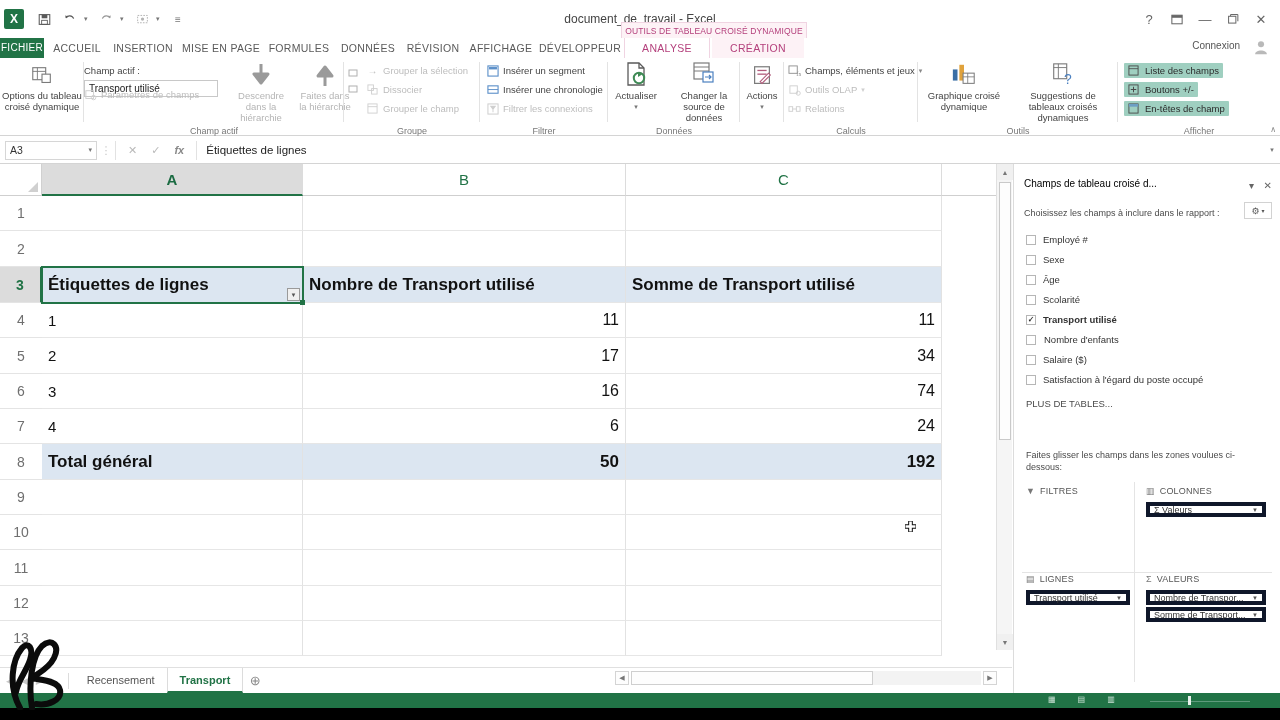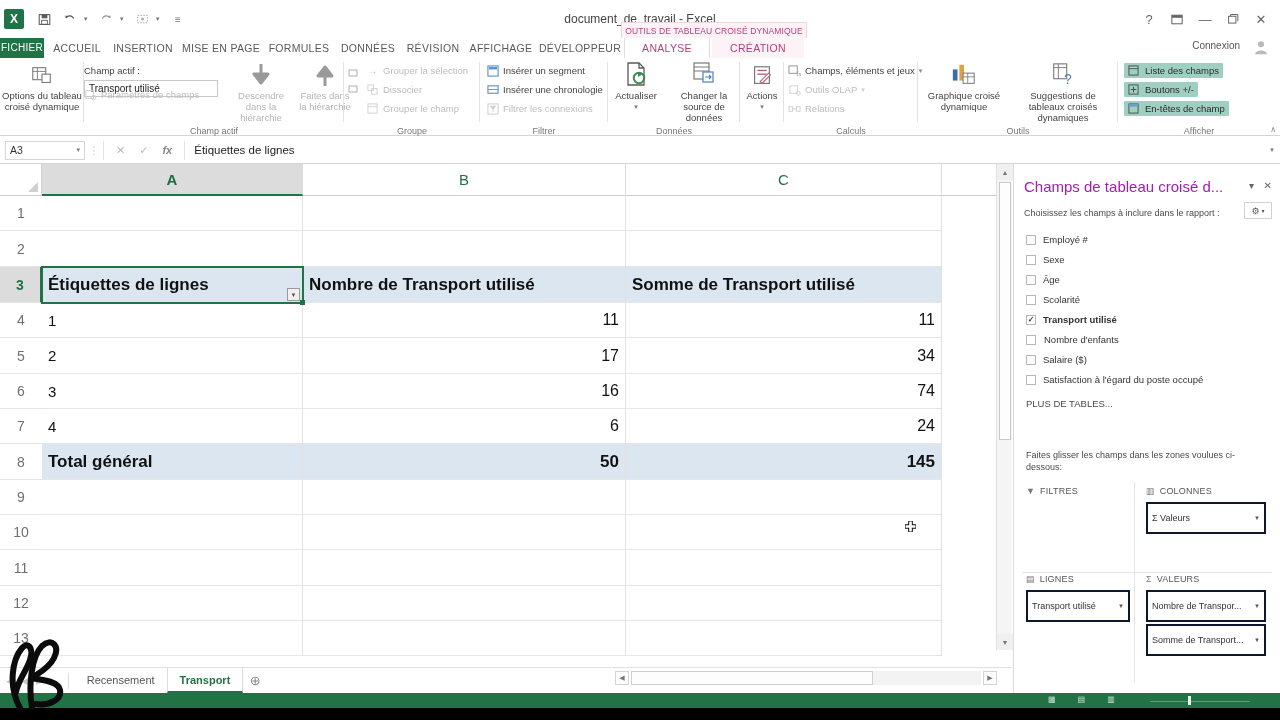--- a/index.html
+++ b/index.html
@@ -56,21 +56,21 @@
   .smico { width:13px; height:13px; display:flex; align-items:center; justify-content:center; font-size:10px; }
 
   .afficher-item { position:absolute; display:flex; align-items:center; gap:5px; font-size:9.5px;
       color:#2b2b2b; background:#9fcfc0; padding:1px 4px 1px 3px; white-space:nowrap; border-radius:1px;}
 
   .collapse-arrow { position:absolute; right:4px; bottom:2px; font-size:8px; color:#888; }
 
   
   .fbar { position:absolute; left:0; top:137px; width:1280px; height:27px; background:#fff;
       border-bottom:1px solid #d4d4d4; display:flex; align-items:center; }
-  .namebox { width:80px; height:19px; margin-left:5px; border:1px solid #d6d6d6; background:#fff;
+  .namebox { width:92px; height:19px; margin-left:5px; border:1px solid #d6d6d6; background:#fff;
       display:flex; align-items:center; padding:0 4px; font-size:10.5px; color:#333; }
   .namebox .nb-caret { margin-left:auto; font-size:7px; color:#777; }
   .fb-dots { width:18px; text-align:center; color:#c8c8c8; font-size:11px; }
   .fb-btns { display:flex; align-items:center; gap:14px; padding:0 12px; border-left:1px solid #e2e2e2;
       border-right:1px solid #e2e2e2; height:19px; }
   .fb-btns span { font-size:11px; color:#b9b9b9; }
   .fb-btns .fx { color:#8a8a8a; font-style:italic; font-weight:bold; font-size:11px; }
   .fb-input { flex:1; font-size:11.5px; color:#222; padding-left:9px; }
   .fb-expand { width:16px; text-align:center; font-size:7px; color:#777; }
 
@@ -132,38 +132,38 @@
   .statusbar { position:absolute; left:0; top:693px; width:1280px; height:15px; background:#217346; }
   .sb-icons { position:absolute; left:1048px; top:2px; display:flex; gap:22px; align-items:center;
       color:#cfe4d8; font-size:8px; }
   .sb-zoomtrack { position:absolute; left:1150px; top:8px; width:100px; height:1px; background:#5e9a7c; }
   .sb-zoomthumb { position:absolute; left:1188px; top:3px; width:3px; height:9px; background:#e8f1ec; }
   .blackstrip { position:absolute; left:0; top:708px; width:1280px; height:12px; background:#000; }
 
   
   .pane { position:absolute; left:1013px; top:164px; width:267px; height:529px; background:#fff;
       border-left:1px solid #dcdcdc; }
-  .pane-title { position:absolute; left:10px; top:14px; font-size:15px; color:#a21caf; white-space:nowrap; }
+  .pane-title { position:absolute; left:10px; top:14px; font-size:10px; color:#000000; white-space:nowrap; }
   .pane-ctl { position:absolute; top:16px; font-size:10px; color:#666; }
   .pane-sub { position:absolute; left:10px; top:44px; font-size:9px; color:#4a4a4a; white-space:nowrap; }
   .gearbox { position:absolute; right:8px; top:38px; width:28px; height:17px; border:1px solid #d2d2d2;
       display:flex; align-items:center; justify-content:center; gap:2px; font-size:9px; color:#555; }
 
   .fld { position:absolute; left:12px; display:flex; align-items:center; gap:7px; font-size:9.5px; color:#333;
       white-space:nowrap; }
   .fld .cb { width:10px; height:10px; border:1px solid #b6b6b6; background:#fff; display:flex;
       align-items:center; justify-content:center; font-size:8px; color:#333; }
   .fld.checked { font-weight:bold; }
   .plustables { position:absolute; left:12px; top:375px; font-size:9.5px; color:#4a4a4a; }
 
   .drag-note { position:absolute; left:12px; top:447px; width:240px; font-size:9px; color:#4a4a4a; line-height:12px; }
   .zone { position:absolute; }
   .zone .zlabel { display:flex; align-items:center; gap:5px; font-size:9px; color:#555; letter-spacing:.2px; }
   .zone .zicon { font-size:9px; color:#777; }
-  .chip { margin-top:6px; height:32px; border:2px solid #0f172a; background:#fff; display:flex;
+  .chip { margin-top:6px; height:15px; border:4px solid #0f172a; background:#fff; display:flex;
       align-items:center; padding:0 4px; font-size:9px; color:#333; }
   .chip .cv { margin-left:auto; font-size:6px; color:#555; }
   .zdiv-v { position:absolute; left:132px; top:476px; width:1px; height:188px; background:#e4e4e4; }
   .zdiv-h { position:absolute; left:18px; top:566px; width:248px; height:1px; background:#e4e4e4; }
 
   .cursor-ic { position:absolute; color:#111; font-size:11px; }
   .watermark { position:absolute; left:2px; top:630px; width:72px; height:80px; }
 </style>
 </head>
 <body>
@@ -572,21 +572,21 @@
       <div class="cell small" style="left:0;top:178px;width:261px;height:35px;">3</div>
       <div class="cell num" style="left:261px;top:178px;width:323px;height:35px;">16</div>
       <div class="cell num" style="left:584px;top:178px;width:316px;height:35px;">74</div>
 
       <div class="cell small" style="left:0;top:213px;width:261px;height:35px;">4</div>
       <div class="cell num" style="left:261px;top:213px;width:323px;height:35px;">6</div>
       <div class="cell num" style="left:584px;top:213px;width:316px;height:35px;">24</div>
 
       <div class="cell totalcell" style="left:0;top:248px;width:261px;height:36px;">Total général</div>
       <div class="cell totalcell num" style="left:261px;top:248px;width:323px;height:36px;">50</div>
-      <div class="cell totalcell num" style="left:584px;top:248px;width:316px;height:36px;">145</div>
+      <div class="cell totalcell num" style="left:584px;top:248px;width:316px;height:36px;">192</div>
 
       <div class="cell" style="left:0;top:284px;width:261px;height:35px;"></div>
       <div class="cell" style="left:261px;top:284px;width:323px;height:35px;"></div>
       <div class="cell" style="left:584px;top:284px;width:316px;height:35px;"></div>
       <div class="cell" style="left:0;top:319px;width:261px;height:35px;"></div>
       <div class="cell" style="left:261px;top:319px;width:323px;height:35px;"></div>
       <div class="cell" style="left:584px;top:319px;width:316px;height:35px;"></div>
       <div class="cell" style="left:0;top:354px;width:261px;height:36px;"></div>
       <div class="cell" style="left:261px;top:354px;width:323px;height:36px;"></div>
       <div class="cell" style="left:584px;top:354px;width:316px;height:36px;"></div>

